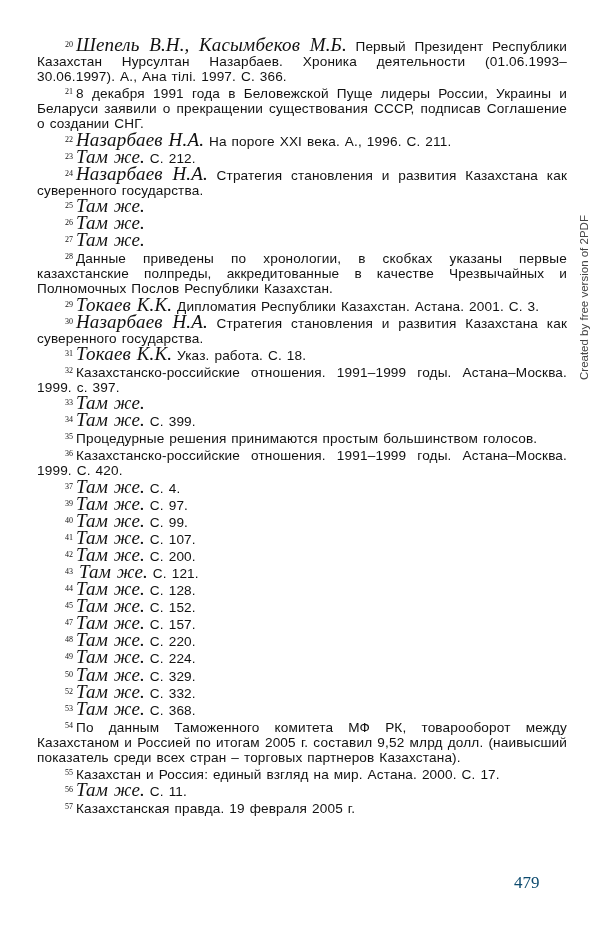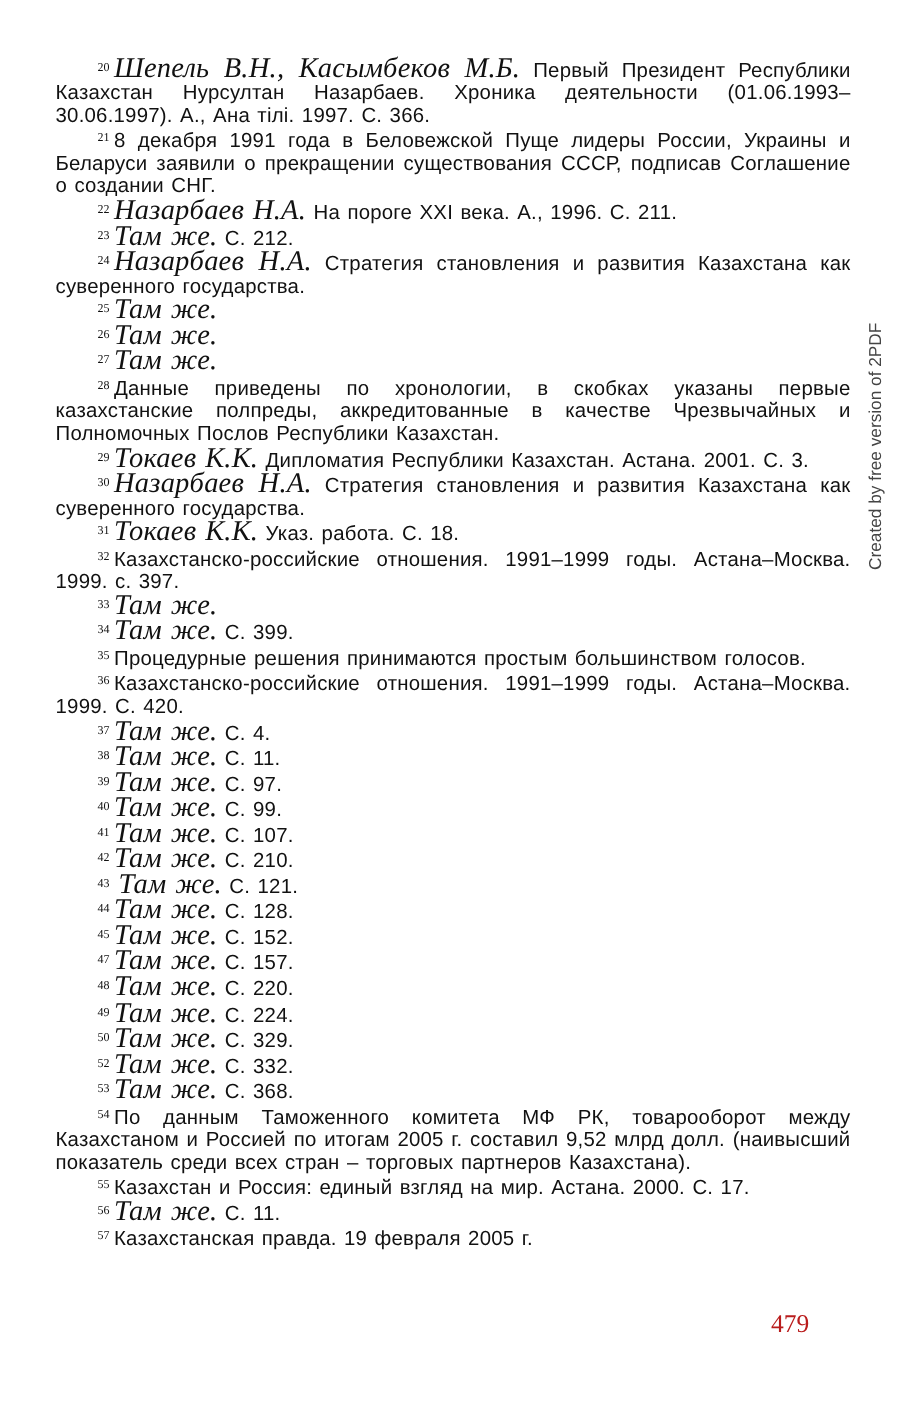--- a/index.html
+++ b/index.html
@@ -50,21 +50,21 @@
   }
   .extra-indent {
     margin-left: 3px;
   }
   .page-number {
     position: absolute;
     left: 514px;
     top: 873px;
     font-family: "Liberation Serif", serif;
     font-size: 17px;
-    color: #b91c1c;
+    color: #0c4a6e;
   }
   .watermark {
     position: absolute;
     left: 578px;
     top: 380px;
     transform-origin: 0 0;
     transform: rotate(-90deg);
     font-family: "Liberation Sans", sans-serif;
     font-size: 11.5px;
     color: #444444;
@@ -86,25 +86,24 @@
   <p class="note"><span class="num">28</span><span>Данные приведены по хронологии, в скобках указаны первые казахстанские полпреды, аккредитованные в качестве Чрезвычайных и Полномочных Послов Республики Казахстан.</span></p>
   <p class="note short"><span class="num">29</span><span class="ital">Токаев К.К.</span><span> Дипломатия Республики Казахстан. Астана. 2001. С. 3.</span></p>
   <p class="note"><span class="num">30</span><span class="ital">Назарбаев Н.А.</span><span> Стратегия становления и развития Казахстана как суверенного государства.</span></p>
   <p class="note short"><span class="num">31</span><span class="ital">Токаев К.К.</span><span> Указ. работа. С. 18.</span></p>
   <p class="note"><span class="num">32</span><span>Казахстанско-российские отношения. 1991–1999 годы. Астана–Москва. 1999. с. 397.</span></p>
   <p class="note short"><span class="num">33</span><span class="ital">Там же.</span></p>
   <p class="note short"><span class="num">34</span><span class="ital">Там же.</span><span> С. 399.</span></p>
   <p class="note short"><span class="num">35</span><span>Процедурные решения принимаются простым большинством голосов.</span></p>
   <p class="note"><span class="num">36</span><span>Казахстанско-российские отношения. 1991–1999 годы. Астана–Москва. 1999. С. 420.</span></p>
   <p class="note short"><span class="num">37</span><span class="ital">Там же.</span><span> С. 4.</span></p>
-  <p class="note short"><span class="num">38</span><span class="ital">Там же.</span><span> С. 11.</span></p>
   <p class="note short"><span class="num">39</span><span class="ital">Там же.</span><span> С. 97.</span></p>
   <p class="note short"><span class="num">40</span><span class="ital">Там же.</span><span> С. 99.</span></p>
   <p class="note short"><span class="num">41</span><span class="ital">Там же.</span><span> С. 107.</span></p>
-  <p class="note short"><span class="num">42</span><span class="ital">Там же.</span><span> С. 210.</span></p>
+  <p class="note short"><span class="num">42</span><span class="ital">Там же.</span><span> С. 200.</span></p>
   <p class="note short"><span class="num">43</span><span class="ital extra-indent">Там же.</span><span> С. 121.</span></p>
   <p class="note short"><span class="num">44</span><span class="ital">Там же.</span><span> С. 128.</span></p>
   <p class="note short"><span class="num">45</span><span class="ital">Там же.</span><span> С. 152.</span></p>
   <p class="note short"><span class="num">47</span><span class="ital">Там же.</span><span> С. 157.</span></p>
   <p class="note short"><span class="num">48</span><span class="ital">Там же.</span><span> С. 220.</span></p>
   <p class="note short"><span class="num">49</span><span class="ital">Там же.</span><span> С. 224.</span></p>
   <p class="note short"><span class="num">50</span><span class="ital">Там же.</span><span> С. 329.</span></p>
   <p class="note short"><span class="num">52</span><span class="ital">Там же.</span><span> С. 332.</span></p>
   <p class="note short"><span class="num">53</span><span class="ital">Там же.</span><span> С. 368.</span></p>
   <p class="note"><span class="num">54</span><span>По данным Таможенного комитета МФ РК, товарооборот между Казахстаном и Россией  по итогам 2005 г. составил 9,52 млрд долл. (наивысший показатель среди всех стран – торговых партнеров Казахстана).</span></p>

